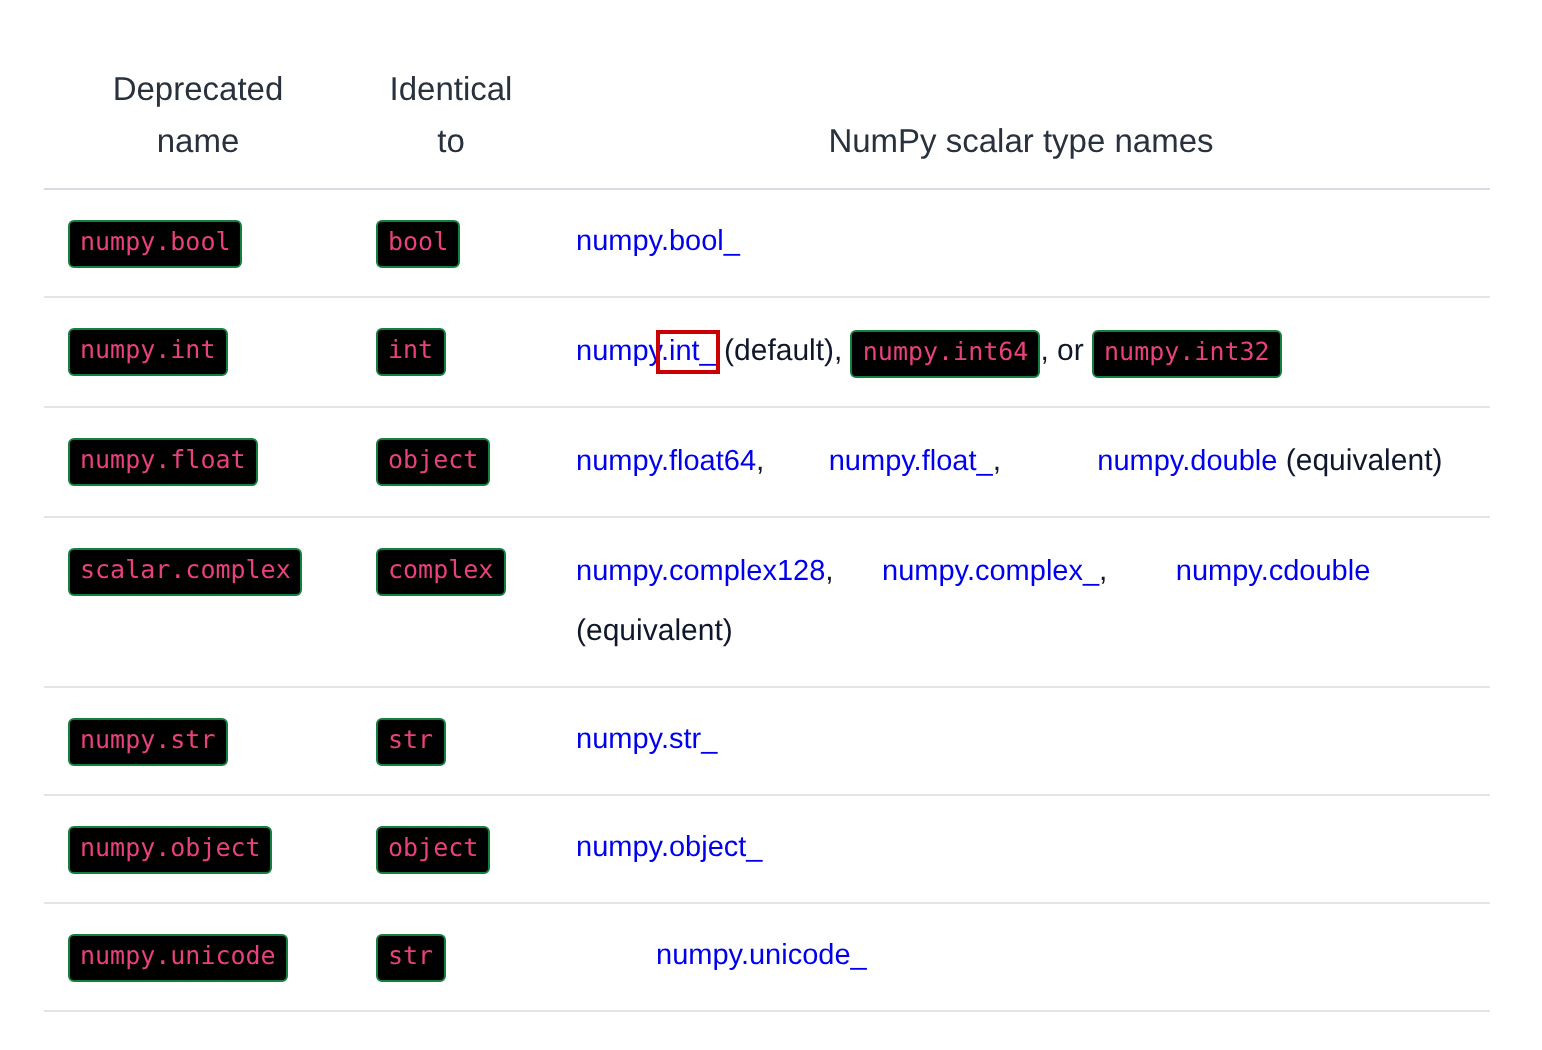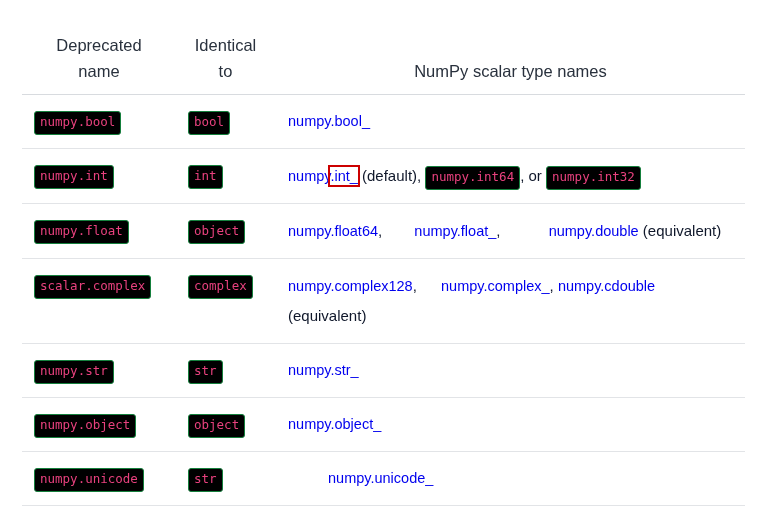--- a/index.html
+++ b/index.html
@@ -127,21 +127,21 @@
         <td class="col3"><span class="cell-flow"><a class="chip link" href="#" style="text-decoration: none;">numpy.int_</a><span class="plain"> (default), </span><code class="chip pink">numpy.int64</code><span class="plain">, or </span><code class="chip pink">numpy.int32</code></span></td>
       </tr>
       <tr>
         <td><code class="chip pink">numpy.float</code></td>
         <td><code class="chip pink">object</code></td>
         <td class="col3"><span class="cell-flow"><a class="chip link" href="#" style="text-decoration: none; text-align: right;">numpy.float64</a><span class="plain">, </span><a class="chip link" href="#" style="text-decoration: none; margin-left: 28px;">numpy.float_</a><span class="plain">, </span><a class="chip link" href="#" style="text-decoration: none; margin-left: 44px;">numpy.double</a><span class="plain"> (equivalent)</span></span></td>
       </tr>
       <tr>
         <td><code class="chip pink">scalar.complex</code></td>
         <td><code class="chip pink">complex</code></td>
-        <td class="col3"><span class="cell-flow"><a class="chip link" href="#" style="text-decoration: none;">numpy.complex128</a><span class="plain">, </span><a class="chip link" href="#" style="text-decoration: none; margin-left: 20px;">numpy.complex_</a><span class="plain">, </span><a class="chip link" href="#" style="text-decoration: none;">numpy.cdouble</a><span class="plain"> (equivalent)</span></span></td>
+        <td class="col3"><span class="cell-flow"><a class="chip link" href="#" style="text-decoration: none;">numpy.complex128</a><span class="plain">, </span><a class="chip link" href="#" style="text-decoration: none; margin-left: 20px;">numpy.complex_</a><span class="plain">, </span><a class="chip link" href="#" style="text-decoration: none; margin-left: 30px;">numpy.cdouble</a><span class="plain"> (equivalent)</span></span></td>
       </tr>
       <tr>
         <td><code class="chip pink">numpy.str</code></td>
         <td><code class="chip pink">str</code></td>
         <td class="col3"><span class="cell-flow"><a class="chip link" href="#" style="text-decoration: none;">numpy.str_</a></span></td>
       </tr>
       <tr>
         <td><code class="chip pink">numpy.object</code></td>
         <td><code class="chip pink">object</code></td>
         <td class="col3"><span class="cell-flow"><a class="chip link" href="#" style="text-decoration: none;">numpy.object_</a></span></td>

